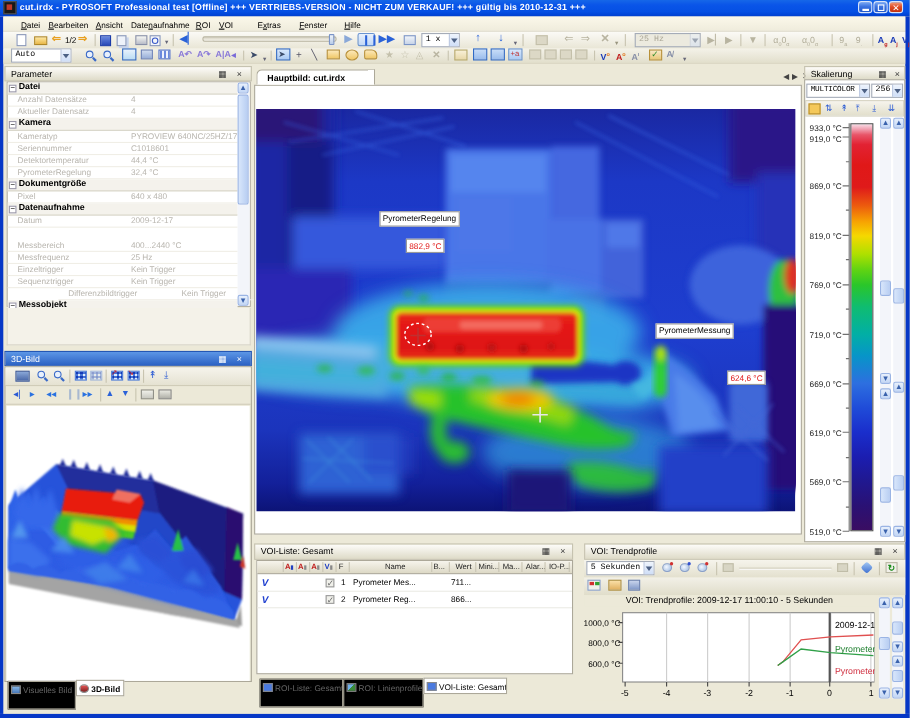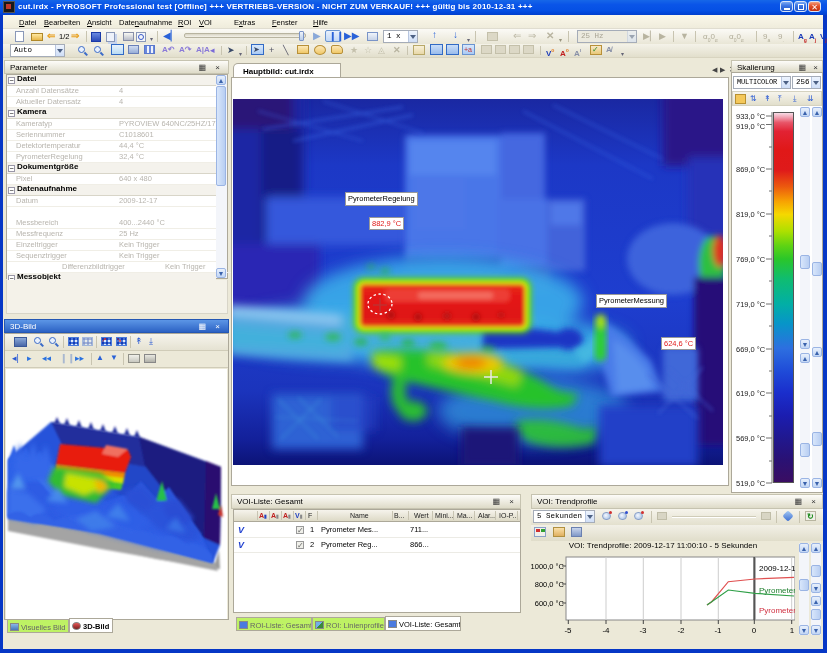--- a/index.html
+++ b/index.html
@@ -65,21 +65,21 @@
 .sb-btn { position:absolute; width:10px; height:10px; background:linear-gradient(#e8f0fc,#c2d6f5); border:1px solid #9ab4e4; border-radius:2px; color:#3a62ac; font-size:7px; line-height:9px; text-align:center;}
 .sb-thumb { position:absolute; width:10px; background:linear-gradient(90deg,#d8e6fb,#b8cef2); border:1px solid #9ab4e4; border-radius:2px;}
 
 
 #p3d-h { left:4px; top:319px; width:225px; height:14px; background:linear-gradient(#5c96e6,#2c62c4); border:1px solid #2457b4; color:#fff; font-size:8px; padding:2px 0 0 5px;}
 #p3d-body { left:4px; top:333px; width:225px; height:287px; background:#ece9d8; border:1px solid #aca899; }
 #p3d-tb1 { left:5px; top:334px; width:223px; height:17px; background:linear-gradient(#f6f4ec,#e5e2d2); border-bottom:1px solid #d0ccb8;}
 #p3d-tb2 { left:5px; top:351px; width:223px; height:17px; background:linear-gradient(#f2ف0e7,#e0ddca); border-bottom:1px solid #d0ccb8;}
 #p3d-view { left:6px; top:369px; width:221px; height:250px; background:#fff; }
 #p3d-tabs { left:4px; top:619px; width:225px; height:15px; }
-.tab3 { position:absolute; top:0; height:14px; border:1px solid #aca899; background:#bef264; font-size:7.5px; color:#666; padding:3px 3px 0 14px; white-space:nowrap; overflow:hidden; }
+.tab3 { position:absolute; top:0; height:26px; border:1px solid #aca899; background:#000000; font-size:7.5px; color:#666; padding:3px 3px 0 14px; white-space:nowrap; overflow:hidden; }
 .tab3.on { background:#fff; color:#000; height:15px; top:-1px; }
 #main-tab { left:233px; top:63px; width:108px; height:14px; background:#fff; border:1px solid #aca899; border-bottom:none; font-size:8px; font-weight:bold; padding:3px 0 0 9px; border-top-left-radius:5px;}
 #main-white { left:231px; top:77px; width:498px; height:409px; background:#fff; border:1px solid #aca899; }
 #thermal { left:233px; top:99px; width:490px; height:366px; }
 .lbl { position:absolute; background:#fff; border:1px solid #999; font-size:7.5px; line-height:11px; padding:0 2px; white-space:nowrap; }
 
 
 #skal-body { left:731px; top:72px; width:92px; height:421px; background:#fff; border:1px solid #aca899; }
 #colorbar { left:773px; top:112px; width:21px; height:371px; border:1px solid #555;
   background:linear-gradient(#f8dce6 0%,#f0a0b0 1.2%,#e85568 2.6%,#e22233 5%,#e01818 10%,#df1a1a 15.5%,#ec5a0e 20%,#f7a302 24%,#f5d800 27.5%,#aee000 32%,#5ed313 36%,#2ac62a 39.6%,#0fbc71 45%,#02afa5 51.7%,#0795c8 57%,#2d6fe0 63.8%,#1f4bd8 70%,#1a2ecc 75.8%,#1b1db0 82%,#201890 87.9%,#2a1174 94%,#3a0d62 100%); }

